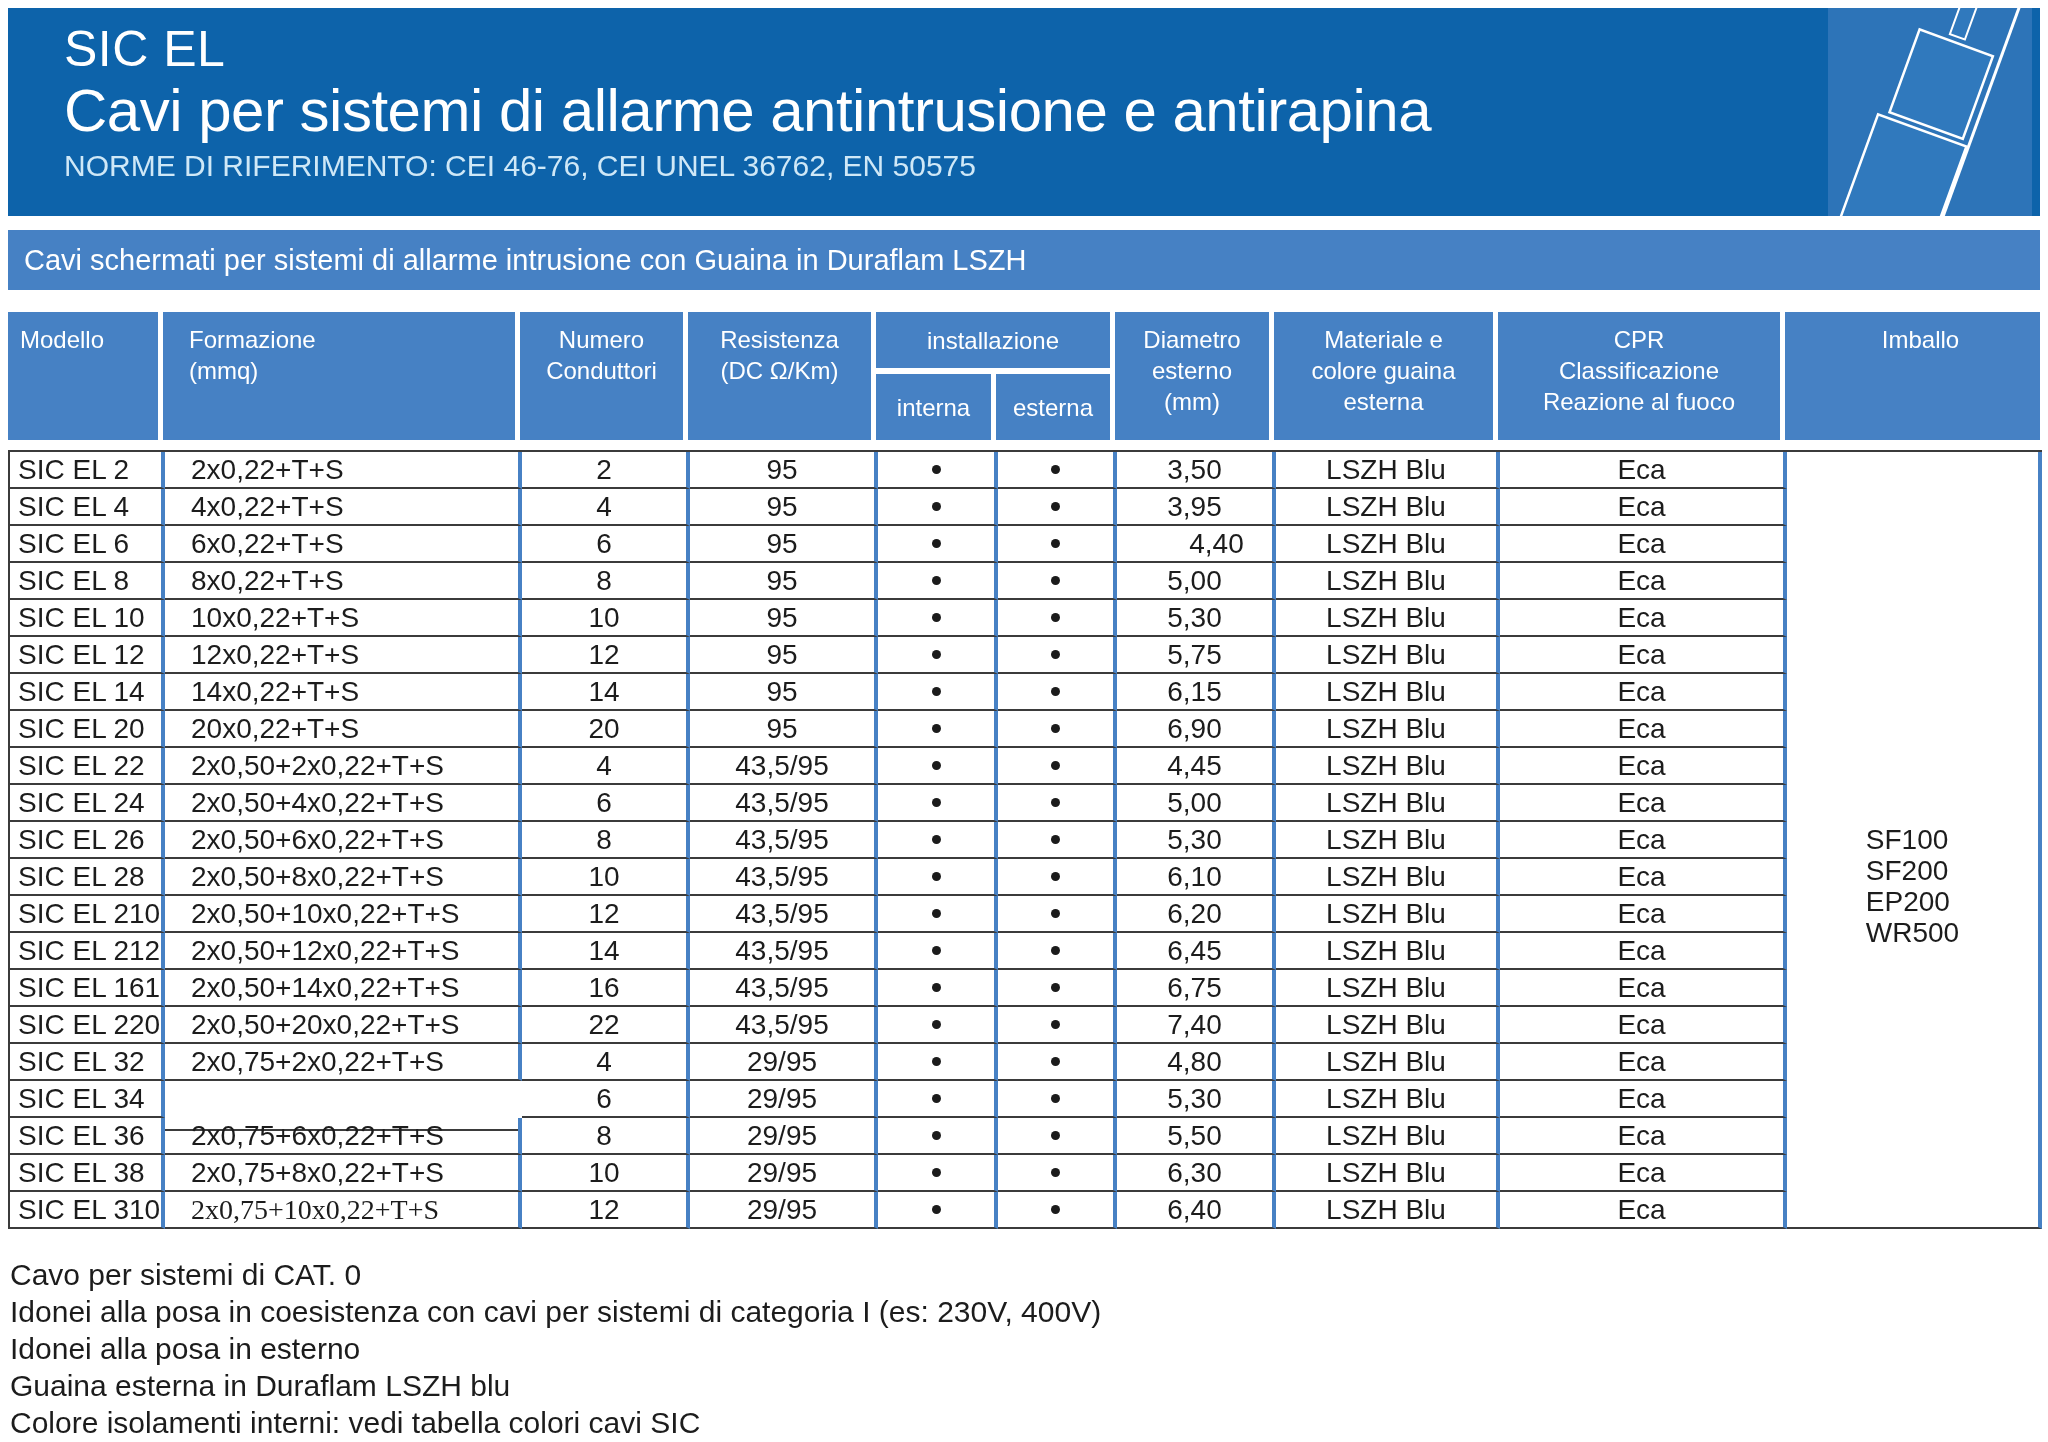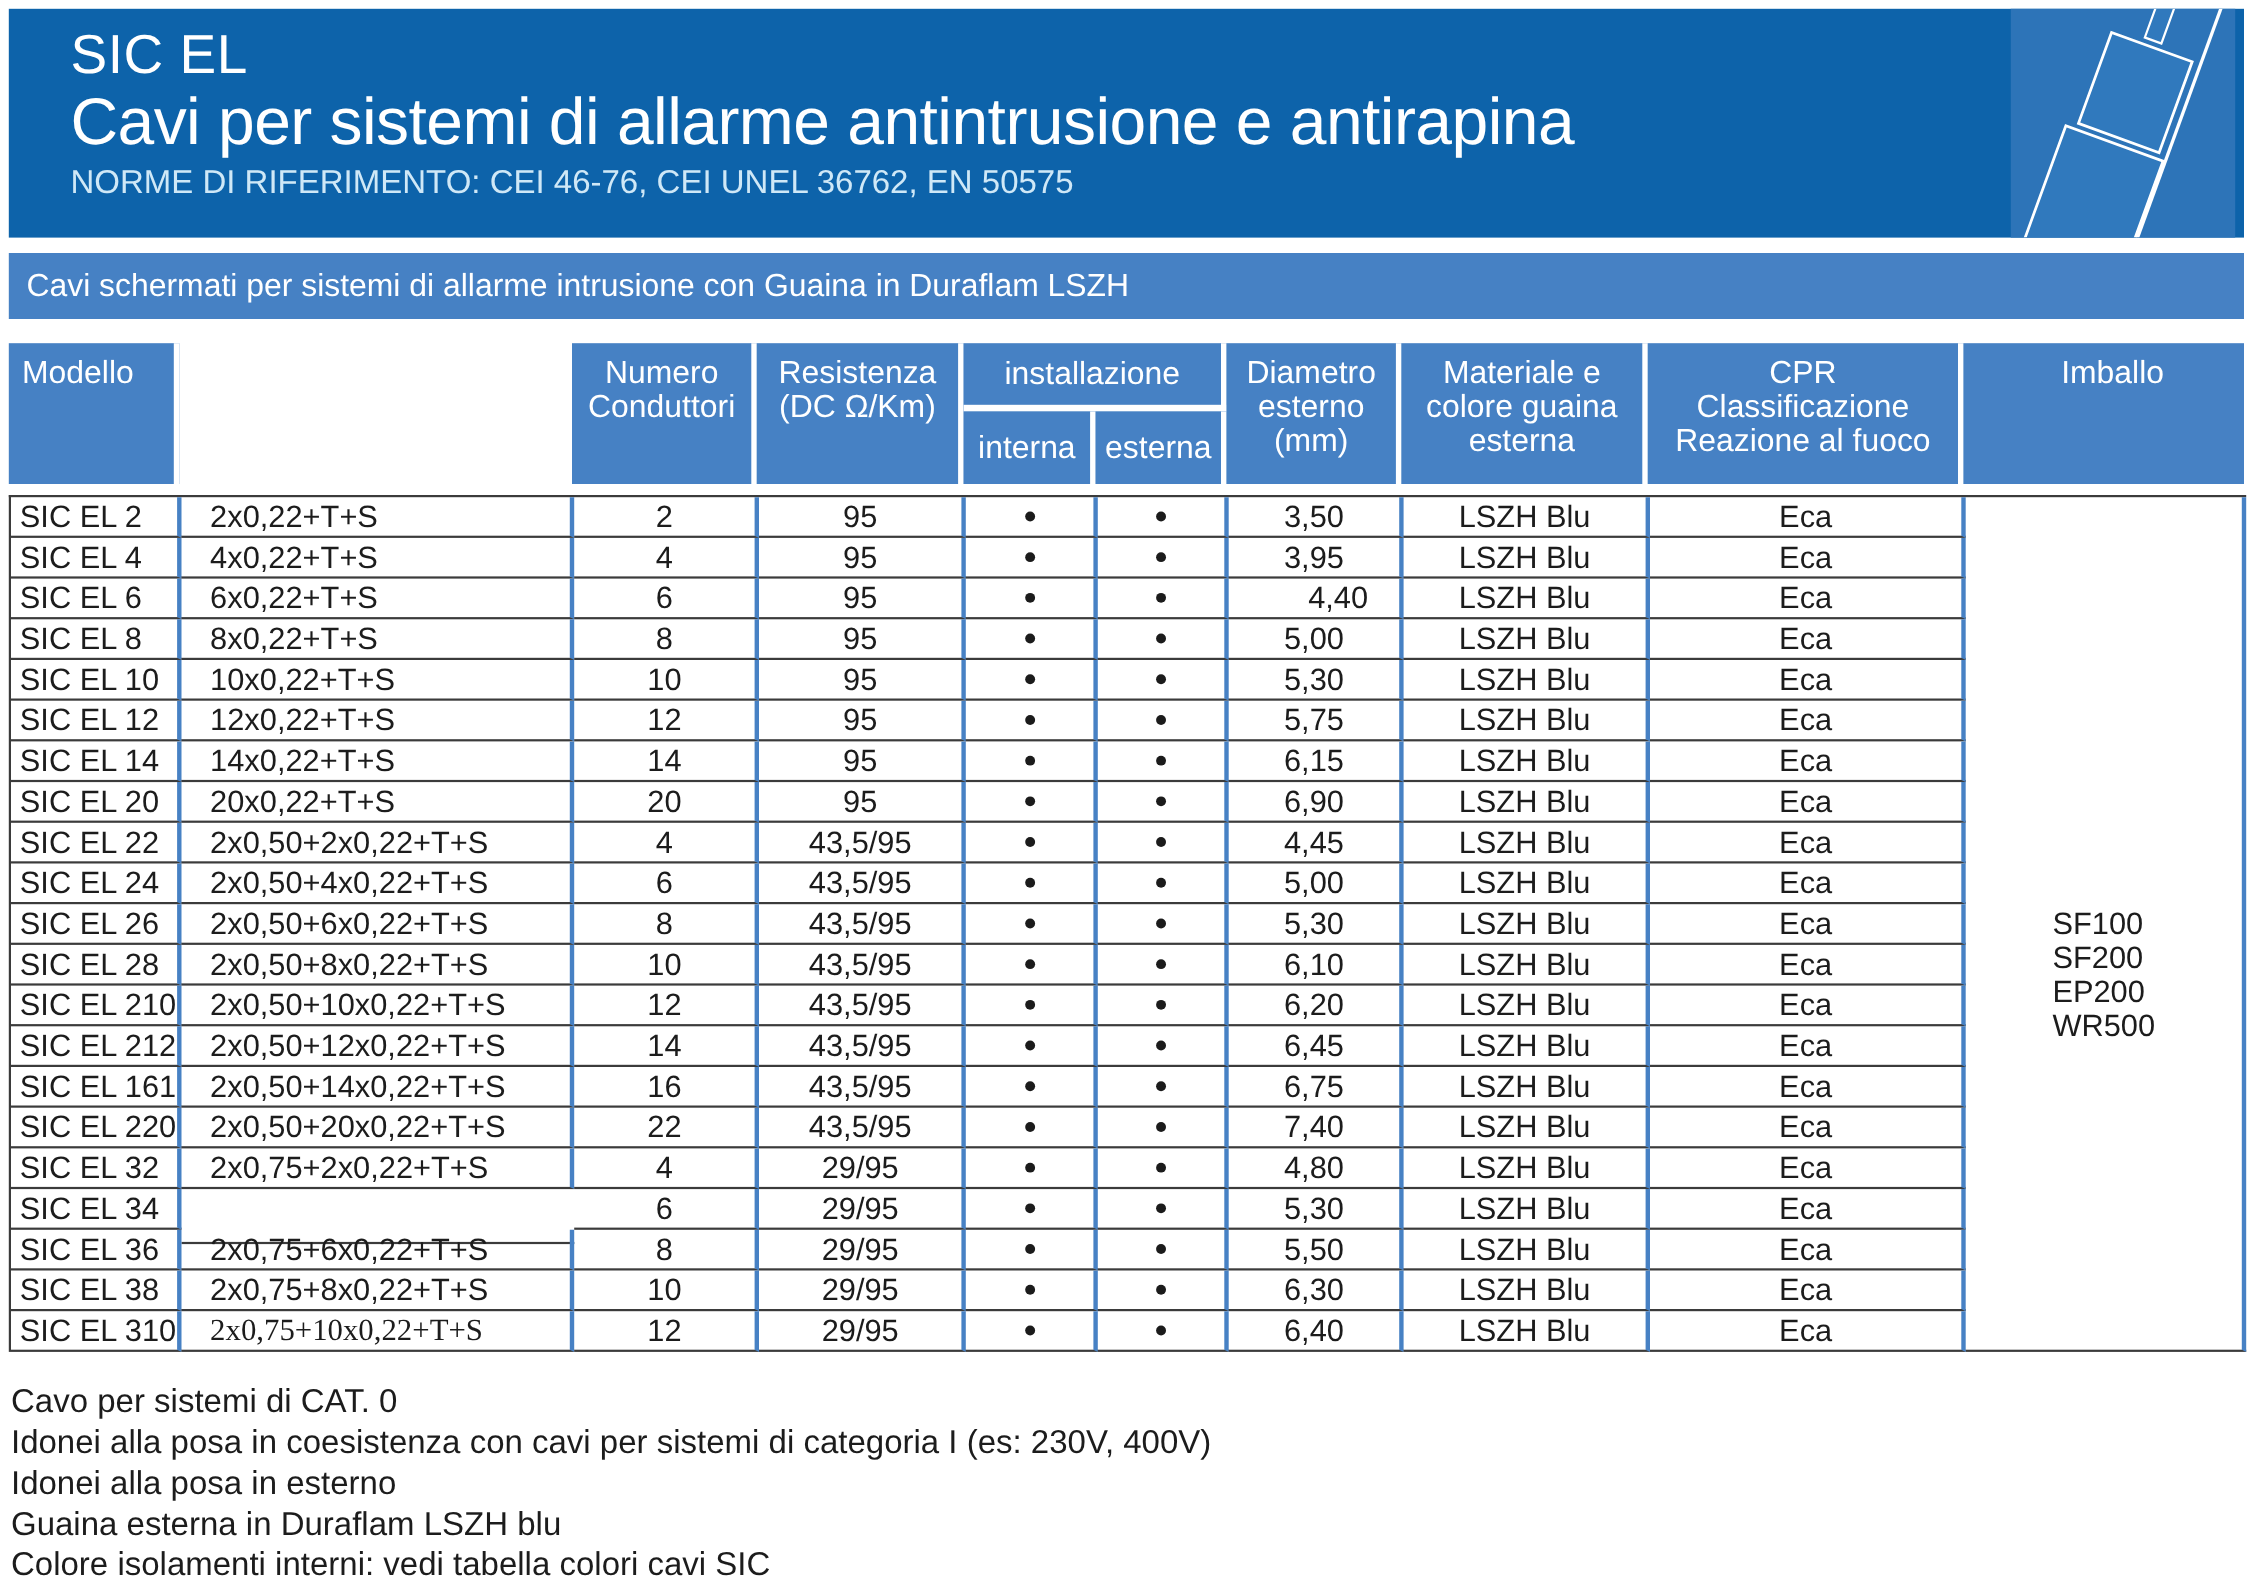--- a/index.html
+++ b/index.html
@@ -33,21 +33,21 @@
     position:absolute; left:8px; top:312px; width:2032px; height:128px;
     display:grid;
     grid-template-columns:155px 357px 168px 188px 120px 119px 159px 224px 287px 255px;
     grid-template-rows:62px 66px;
   }
   .th {
     background:var(--band_blue,#4681c4); color:#fff;
     border-right:5px solid #fff; box-sizing:border-box;
     display:flex; justify-content:center; align-items:flex-start;
     padding-top:12px; text-align:center; white-space:pre-line;
-    font-size:29px; line-height:31px;
+    font-size:24px; line-height:31px;
   }
   .th.span2 { grid-row:1 / 3; }
   .th.left  { justify-content:flex-start; text-align:left; }
   .th-model      { grid-column:1; padding-left:12px; }
   .th-formation  { grid-column:2; padding-left:26px; }
   .th-conductors { grid-column:3; }
   .th-resistance { grid-column:4; }
   .th-installation { grid-column:5 / span 2; grid-row:1; border-bottom:6px solid #fff; align-items:center; padding-top:0; }
   .th-interna { grid-column:5; grid-row:2; align-items:center; padding-top:0; }
   .th-esterna { grid-column:6; grid-row:2; align-items:center; padding-top:0; }
@@ -111,20 +111,22 @@
       </svg>
     </div>
   </div>
 
   <div class="banner">
     <span>Cavi schermati per sistemi di allarme intrusione con Guaina in Duraflam LSZH</span>
   </div>
 
   <div class="thead">
     <div class="th span2 left th-model">Modello</div>
+    <div class="th span2 left th-formation">Formazione
+(mmq)</div>
     <div class="th span2 th-conductors">Numero
 Conduttori</div>
     <div class="th span2 th-resistance">Resistenza
 (DC Ω/Km)</div>
     <div class="th th-installation">installazione</div>
     <div class="th th-interna">interna</div>
     <div class="th th-esterna">esterna</div>
     <div class="th span2 th-diameter">Diametro
 esterno
 (mm)</div>

